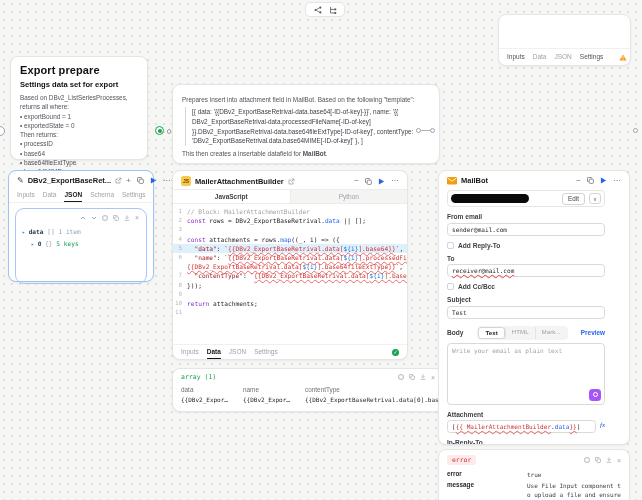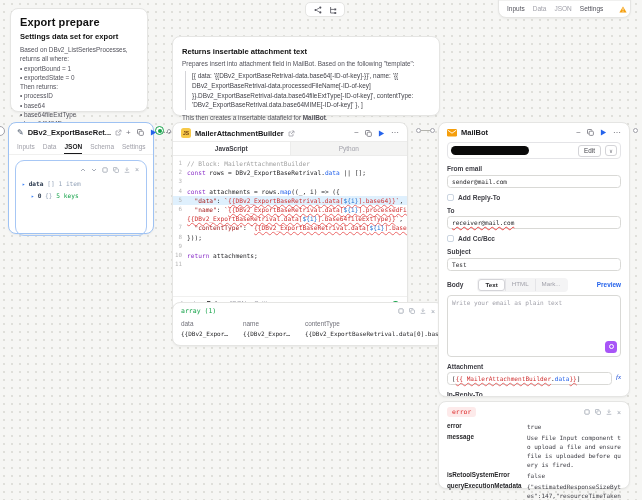--- a/index.html
+++ b/index.html
@@ -10,21 +10,21 @@
     position:relative; overflow:hidden;
   }
   .canvas {
     position:absolute; inset:0; width:642px; height:500px;
     background-color:#f6f6f4;
     background-image:radial-gradient(#deded9 0.7px, transparent 0.8px);
     background-size:8px 8px;
   }
   .card {
     position:absolute; background:#fff; border:1px solid #e5e5e3;
-    border-radius:8px; box-shadow:0 1px 2px rgba(0,0,0,.05);
+    border-radius:8px; box-shadow:0 1px 2px rgba(0,0,0,.05);margin-top:48px;
   }
   
   .note { padding:7px 9px; }
   .note-title { font-size:11px; font-weight:bold; color:#111; letter-spacing:.1px; }
   .note-sub { font-size:7.6px; font-weight:bold; color:#111; margin-top:4px; }
   .note-body { font-size:6.4px; color:#52525b; margin-top:4px; line-height:1.45; }
   .note-body ul { list-style:none; }
   .note-body li::before { content:"•  "; color:#52525b; }
   .note-code { margin:3px 0 3px 3px; padding-left:6px; border-left:1.5px solid #d4d4d8; color:#3f3f46; line-height:1.5; }
   .b { font-weight:bold; }
@@ -69,29 +69,29 @@
   .ln { width:14px; text-align:right; padding-right:5px; color:#b6b6b6; font-size:5.8px; flex:none; }
   .tok-cm { color:#a3a3a3; }
   .tok-kw { color:#8b31c9; }
   .tok-pl { color:#27272a; }
   .tok-op { color:#27272a; }
   .tok-fn { color:#2563eb; }
   .tok-str { color:#a62121; }
   .tok-tpl { color:#d03131; text-decoration:underline wavy rgba(230,60,60,.75); text-decoration-thickness:.5px; text-underline-offset:1px; }
   .tok-tplv { color:#1d6fd1; text-decoration:underline wavy rgba(230,60,60,.75); text-decoration-thickness:.5px; text-underline-offset:1px; }
   
-  .result-table { left:172px; top:302px; width:272px; height:44px; padding:4px 8px; }
+  .result-table { left:172px; top:320px; width:272px; height:44px; padding:4px 8px; }
   .rt-head { display:flex; align-items:center; }
   .rt-title { font-family:"DejaVu Sans Mono", monospace; font-size:6.5px; color:#16a34a; }
   .rt-cols { display:flex; margin-top:5px; font-size:6.4px; color:#71717a; }
   .rt-vals { display:flex; margin-top:3px; font-family:"DejaVu Sans Mono", monospace; font-size:6px; color:#27272a; }
   .rt-c1 { width:62px; flex:none; } .rt-c2 { width:62px; flex:none; } .rt-c3 { flex:1; white-space:nowrap; }
   
   .mailbot { left:438px; top:122px; width:192px; height:275px; display:flex; flex-direction:column; overflow:hidden; }
-  .mb-body { padding:2px 8px 0 8px; flex:1; }
+  .mb-body { padding:2px 24px 0 8px; flex:1; }
   .resource-row { display:flex; align-items:center; gap:4px; border:1px solid #e4e4e7; border-radius:4px; padding:2px 3px; height:17px; }
   .redacted { width:78px; height:9px; background:#0a0a0a; border-radius:5px; }
   .edit-btn { margin-left:auto; border:1px solid #d4d4d8; border-radius:3px; background:#fff; font-size:6.3px; color:#3f3f46; padding:1.5px 5px; }
   .dd-btn { border:1px solid #d4d4d8; border-radius:3px; background:#fff; font-size:5.5px; color:#71717a; padding:1.5px 3px; }
   .f-label { font-size:6.6px; font-weight:bold; color:#3f3f46; margin-top:6px; }
   .f-input { margin-top:2.5px; border:1px solid #d9d9d6; border-radius:3.5px; height:13px; padding:0 4px;
     display:flex; align-items:center; font-family:"DejaVu Sans Mono", monospace; font-size:6.1px; color:#27272a; background:#fff; }
   .squiggle-red { text-decoration:underline wavy #ef4444; text-decoration-thickness:.5px; text-underline-offset:1px; }
   .cb-row { display:flex; align-items:center; gap:4px; margin-top:6px; }
   .cb { width:7px; height:7px; border:1px solid #cbd5e1; border-radius:2px; background:#fff; }
@@ -146,21 +146,20 @@
       <ul>
         <li>processID</li>
         <li>base64</li>
         <li>base64fileExtType</li>
         <li>base64MIME</li>
       </ul>
     </div>
   </div>
 
   <div class="card note" style="left:172px; top:36px; width:268px; height:80px;">
-    <div class="note-sub" style="margin-top:3px;">Returns insertable attachment text</div>
     <div class="note-body" style="margin-top:3px;">
       <div>Prepares insert into attachment field in MailBot. Based on the following "template":</div>
       <div class="note-code">
         <div>[{ data: '{{DBv2_ExportBaseRetrival-data.base64[-ID-of-key]-}}', name: '{{</div>
         <div>DBv2_ExportBaseRetrival-data.processedFileName[-ID-of-key]</div>
         <div>}}.DBv2_ExportBaseRetrival-data.base64fileExtType[-ID-of-key]', contentType:</div>
         <div>'DBv2_ExportBaseRetrival.data.base64MIME[-ID-of-key]' }, ]</div>
       </div>
       <div><span>This then creates a insertable datafield for </span><span class="b">MailBot</span><span>.</span></div>
     </div>

